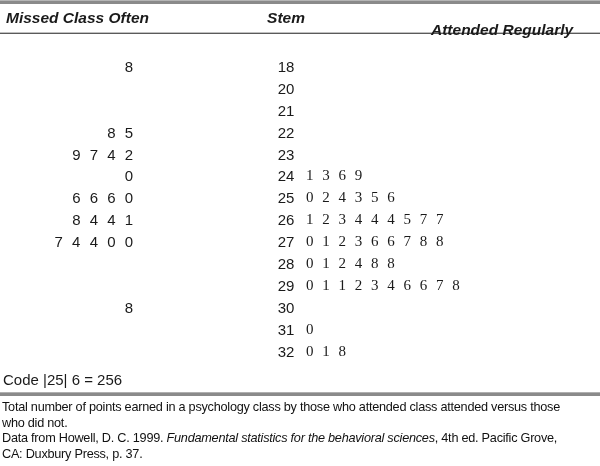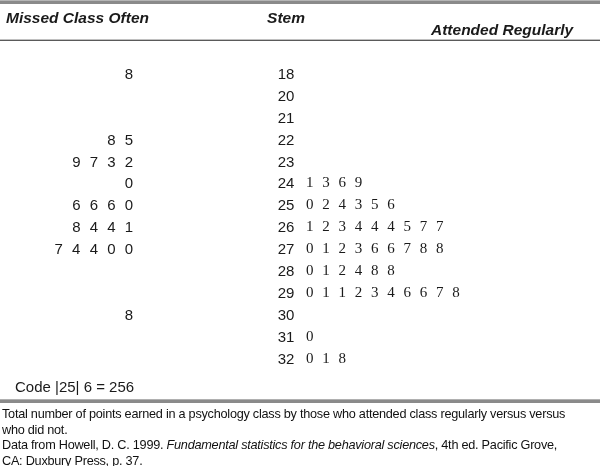--- a/index.html
+++ b/index.html
@@ -12,21 +12,21 @@
   }
   .figure { width: 600px; height: 466px; position: relative; background: #fff; }
 
   .rule { width: 100%; }
   .rule.top    { height: 4px; background: #8a8a8a; border-top: 1px solid #b5b5b5; }
   .rule.mid    { height: 2px; background: #5a5a5a; border-top: 1px solid #c0c0c0; }
   .rule.bottom { height: 4px; background: #8a8a8a; border-top: 1px solid #b0b0b0; }
 
   .hdr {
     position: relative;
-    height: 35px;
+    height: 28px;
     font-size: 15.5px;
     font-weight: bold;
     font-style: italic;
     line-height: 28px;
   }
   .hdr .h-left  { position: absolute; left: 6px; top: 0; }
   .hdr .h-stem  { position: absolute; left: 260px; width: 52px; top: 0; text-align: center; }
   .hdr .h-right { position: absolute; left: 431px; top: 12px; }
 
   .rows { padding-top: 22px; height: 333px; }
@@ -48,21 +48,21 @@
   }
   .sl-row .leaves-right {
     display: inline-block; 
     text-align: right; word-spacing: 5px;
     vertical-align: top;
     font-family: Liberation Serif, serif;
   }
 
   .code-note {
     height: 25px; line-height: 25px;
-    padding-left: 15px;
+    padding-left: 3px;
     font-size: 15px;
   }
 
   .caption {
     padding: 4px 2px 0 2px;
     font-size: 12.7px;
     letter-spacing: -0.25px;
     line-height: 15.5px;
     color: #111;
   }
@@ -96,21 +96,21 @@
 
     <div class="sl-row">
       <span class="leaves-left"></span><span class="stem-cell">21</span><span class="leaves-right"></span>
     </div>
 
     <div class="sl-row">
       <span class="leaves-left">8 5</span><span class="stem-cell">22</span><span class="leaves-right"></span>
     </div>
 
     <div class="sl-row">
-      <span class="leaves-left">9 7 3 2</span><span class="stem-cell">23</span><span class="leaves-right"></span>
+      <span class="leaves-left">9 7 4 2</span><span class="stem-cell">23</span><span class="leaves-right"></span>
     </div>
 
     <div class="sl-row">
       <span class="leaves-left">0</span><span class="stem-cell">24</span><span class="leaves-right">1 3 6 9</span>
     </div>
 
     <div class="sl-row">
       <span class="leaves-left">6 6 6 0</span><span class="stem-cell">25</span><span class="leaves-right">0 2 4 3 5 6</span>
     </div>
 
@@ -141,19 +141,19 @@
     <div class="sl-row">
       <span class="leaves-left"></span><span class="stem-cell">32</span><span class="leaves-right">0 1 8</span>
     </div>
   </div>
 
   <div class="code-note">Code |25| 6 = 256</div>
 
   <div class="rule bottom"></div>
 
   <div class="caption">
-    <div class="cap-line">Total number of points earned in a psychology class by those who attended class regularly versus versus</div>
+    <div class="cap-line">Total number of points earned in a psychology class by those who attended class attended versus those</div>
     <div class="cap-line">who did not.</div>
     <div class="cap-line"><span>Data from Howell, D. C. 1999. </span><i>Fundamental statistics for the behavioral sciences</i><span>, 4th ed. Pacific Grove,</span></div>
     <div class="cap-line">CA: Duxbury Press, p. 37.</div>
   </div>
 
 </div>
 
 </body></html>

